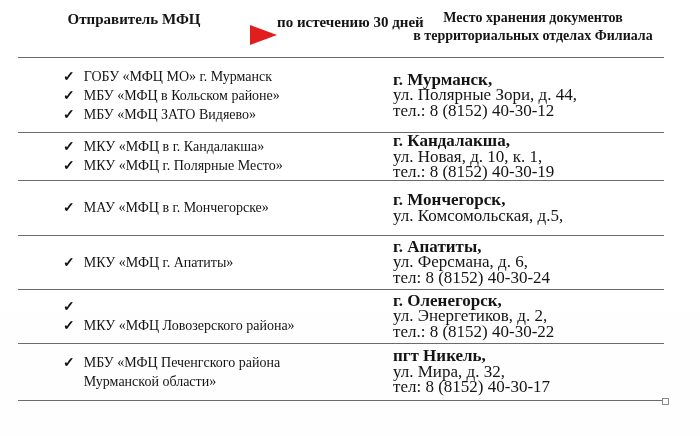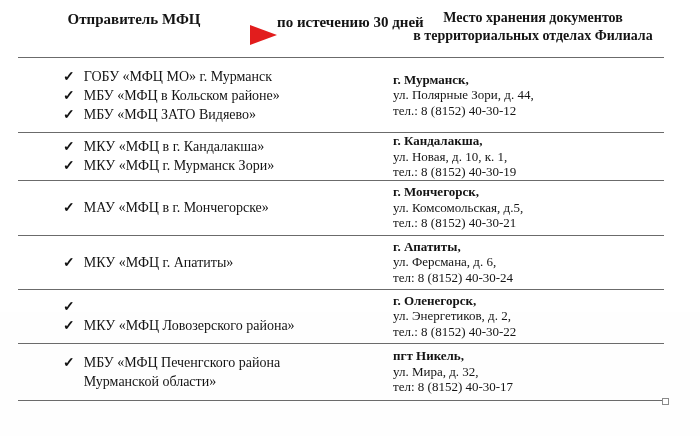--- a/index.html
+++ b/index.html
@@ -107,21 +107,21 @@
   }
   .check {
     font-weight: bold;
     flex: 0 0 auto;
   }
   .sender-text {
     max-width: 255px;
   }
   .cell-right {
     flex: 1;
-    font-size: 13px;
+    font-size: 17px;
     line-height: 15.5px;
     padding-right: 4px;
   }
   .city { font-weight: bold; }
 
   .handle {
     position: absolute;
     right: -5px;
     bottom: -5px;
     width: 7px;
@@ -176,41 +176,40 @@
       </div>
 
       <div class="row r2">
         <div class="cell-left">
           <div class="sender">
             <span class="check">✓</span>
             <span class="sender-text">МКУ «МФЦ в г. Кандалакша»</span>
           </div>
           <div class="sender">
             <span class="check">✓</span>
-            <span class="sender-text">МКУ «МФЦ г. Мурманск Зори»</span>
+            <span class="sender-text">МКУ «МФЦ г. Полярные Место»</span>
           </div>
         </div>
         <div class="cell-right">
           <div class="city">г. Кандалакша,</div>
           <div class="addr">ул. Новая, д. 10, к. 1,</div>
           <div class="phone">тел.: 8 (8152) 40-30-19</div>
         </div>
       </div>
 
       <div class="row r3">
         <div class="cell-left">
           <div class="sender">
             <span class="check">✓</span>
             <span class="sender-text">МАУ «МФЦ в г. Мончегорске»</span>
           </div>
         </div>
         <div class="cell-right">
           <div class="city">г. Мончегорск,</div>
           <div class="addr">ул. Комсомольская, д.5,</div>
-          <div class="phone">тел.: 8 (8152) 40-30-21</div>
         </div>
       </div>
 
       <div class="row r4">
         <div class="cell-left">
           <div class="sender">
             <span class="check">✓</span>
             <span class="sender-text">МКУ «МФЦ г. Апатиты»</span>
           </div>
         </div>

